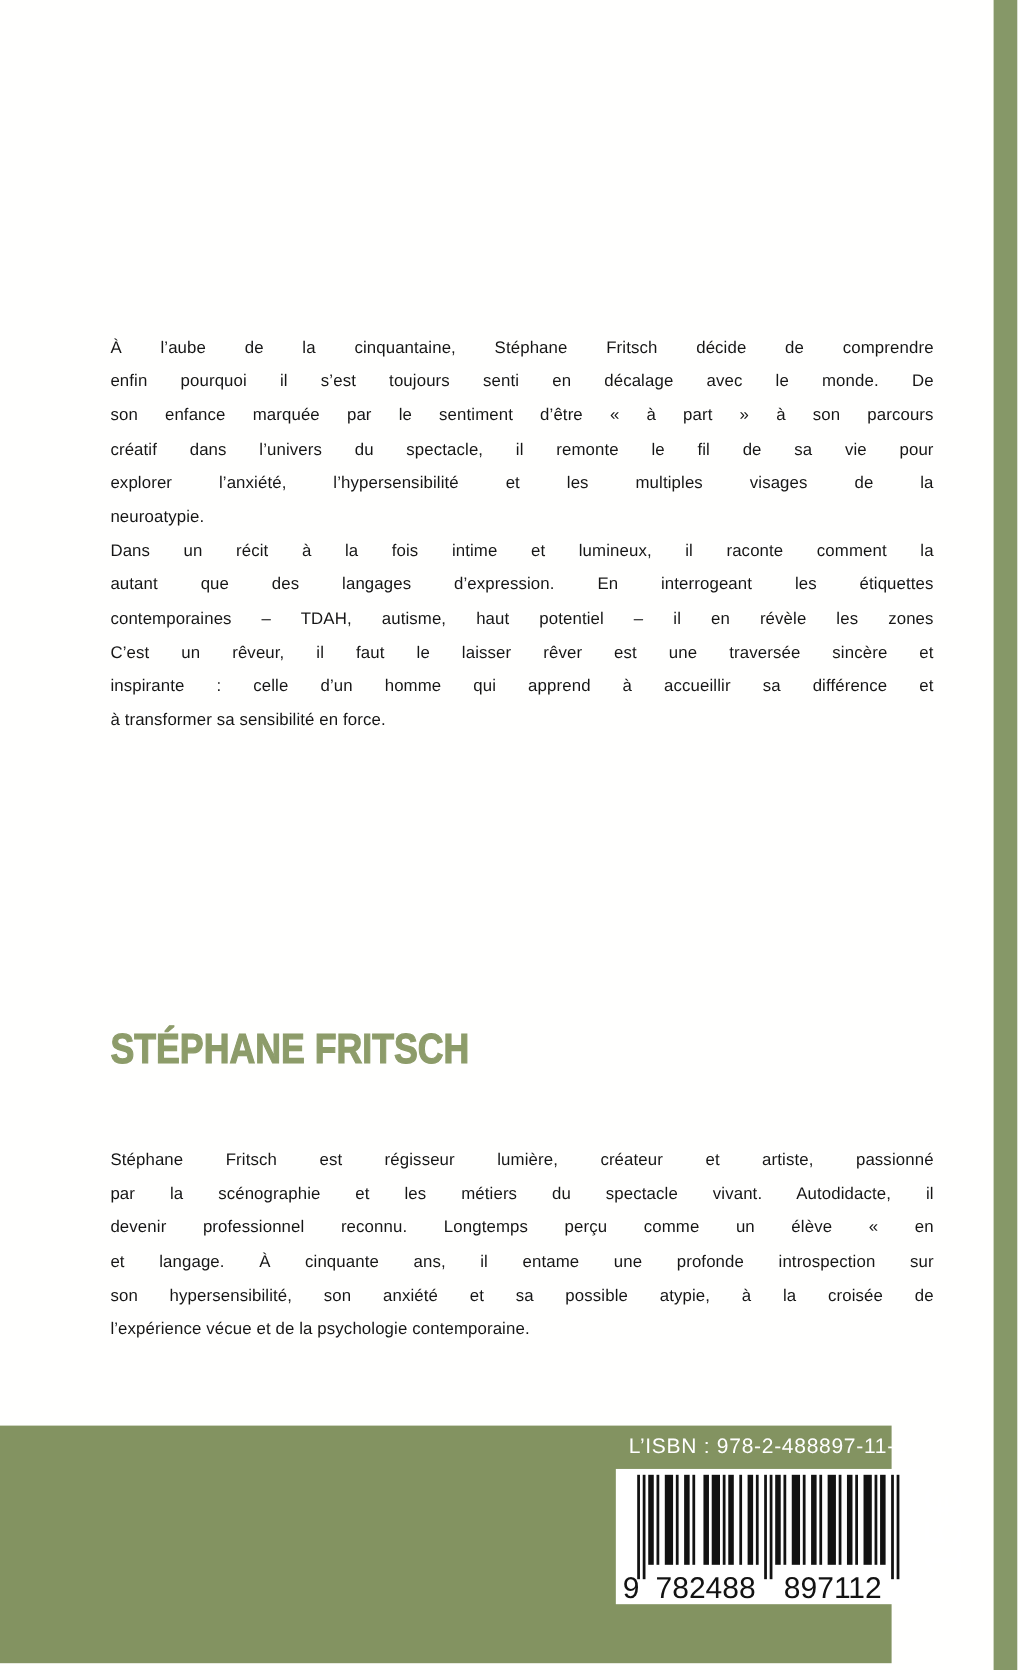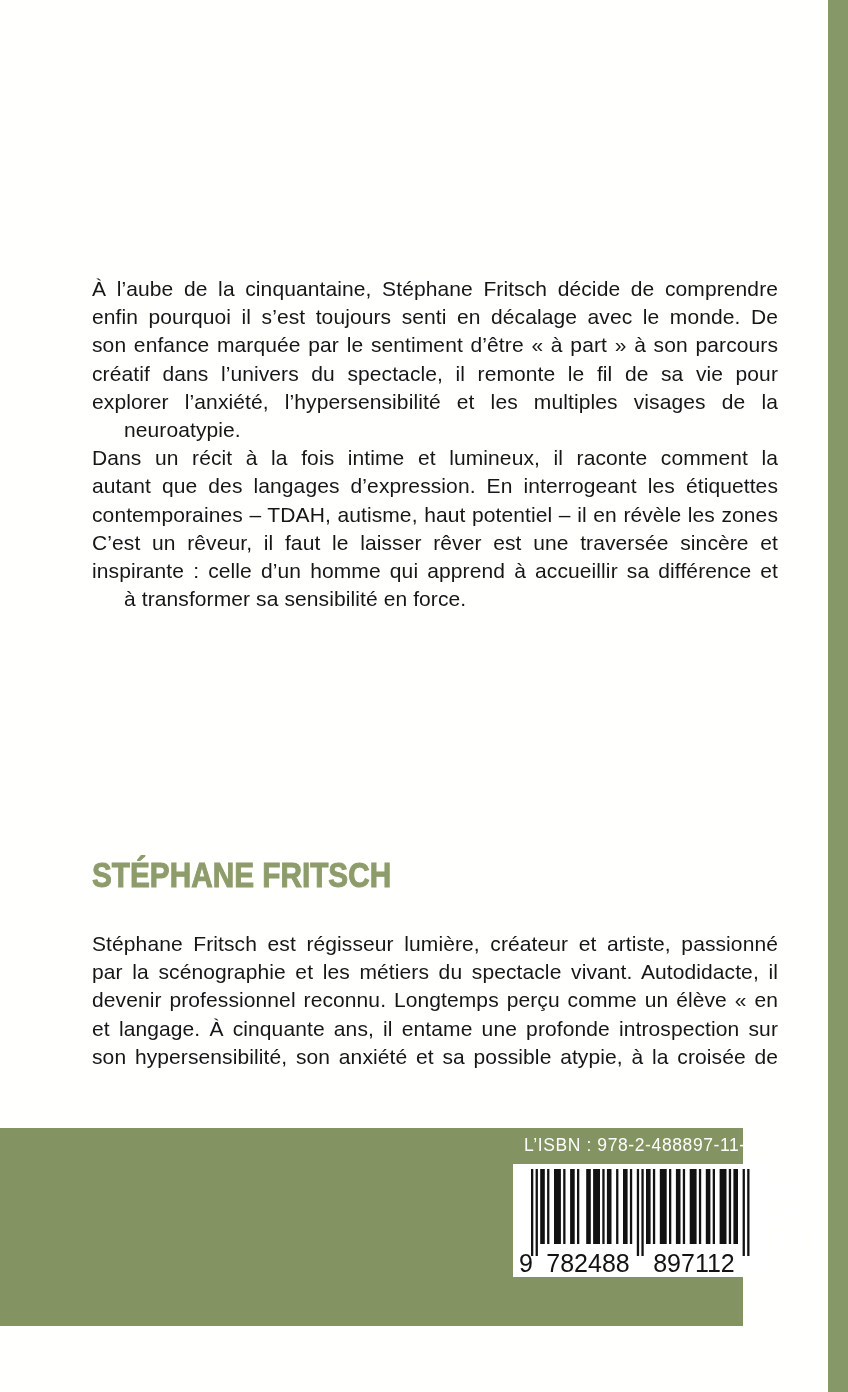--- a/index.html
+++ b/index.html
@@ -29,42 +29,42 @@
     letter-spacing:0px;
     transform:scaleX(0.88);
     transform-origin:50% 50%;
     white-space:nowrap;
   }
   
   .bodytext{
     position:absolute;left:92px;width:686px;
   }
   .synopsis{top:275px;}
-  .bio{top:930px;}
+  .bio{top:952px;}
   .bline{
-    font-size:21px;line-height:28.2px;height:28.2px;
+    font-size:14px;line-height:28.2px;height:28.2px;
     text-align:justify;text-align-last:justify;
     white-space:normal;
     color:var(--text,#161616);
     letter-spacing:0.1px;
   }
-  .bline.last{text-align-last:left;margin-left:32px;}
+  .bline.last{text-align-last:left;}
   
   .author-heading{
     position:absolute;left:92px;top:858px;
     font-size:35px;line-height:34px;font-weight:bold;
     color:var(--accent,#8d9c6a);
     -webkit-text-stroke:1px var(--accent,#8d9c6a);
     transform:scaleX(0.85);
     transform-origin:0 50%;
     white-space:nowrap;
   }
   
   .footer-band{
-    position:absolute;left:0;top:1128px;width:743px;height:198px;
+    position:absolute;left:0;top:1188px;width:743px;height:198px;
     background:var(--band,#839361);
   }
   .isbn-line{
     position:absolute;left:463px;top:4px;width:354px;
     text-align:center;
     color:#ffffff;font-size:17.5px;line-height:26px;
     letter-spacing:0.6px;
     white-space:nowrap;
   }
   .barcode-box{
@@ -102,20 +102,21 @@
   </div>
 
   <div class="author-heading">STÉPHANE FRITSCH</div>
 
   <div class="bodytext bio">
     <div class="bline">Stéphane Fritsch est régisseur lumière, créateur et artiste, passionné</div>
     <div class="bline">par la scénographie et les métiers du spectacle vivant. Autodidacte, il</div>
     <div class="bline">devenir professionnel reconnu. Longtemps perçu comme un élève « en</div>
     <div class="bline">et langage. À cinquante ans, il entame une profonde introspection sur</div>
     <div class="bline">son hypersensibilité, son anxiété et sa possible atypie, à la croisée de</div>
+    <div class="bline last">l’expérience vécue et de la psychologie contemporaine.</div>
   </div>
 
   <div class="footer-band">
     <div class="isbn-line">L’ISBN : 978-2-488897-11-2</div>
 
     <div class="barcode-box">
       <svg width="254" height="113" viewBox="0 0 254 113" xmlns="http://www.w3.org/2000/svg">
         <rect x="0" y="0" width="254" height="113" fill="#ffffff"></rect>
 
         <rect x="18.0" y="5" width="2.3" height="87" fill="#121212"></rect>

